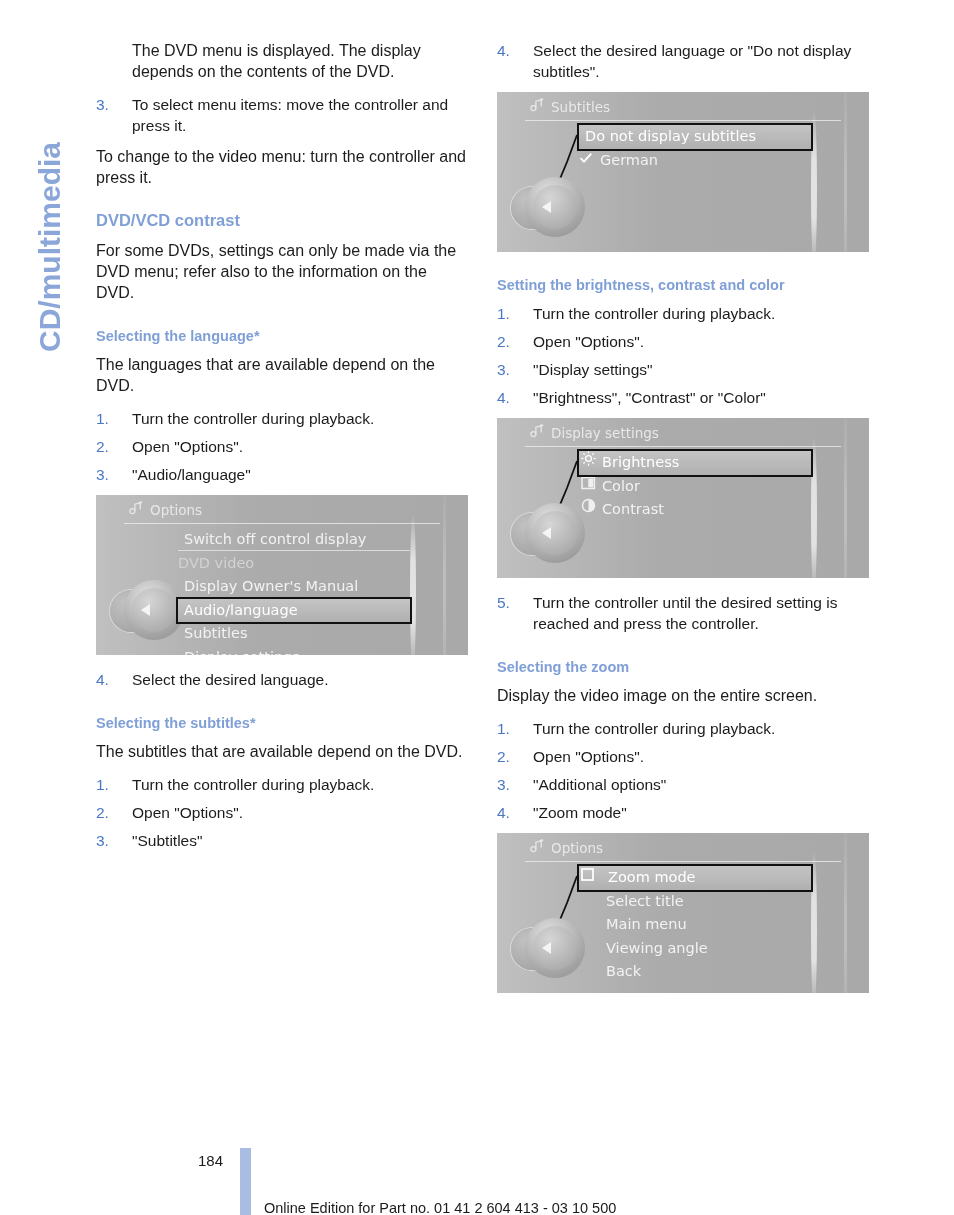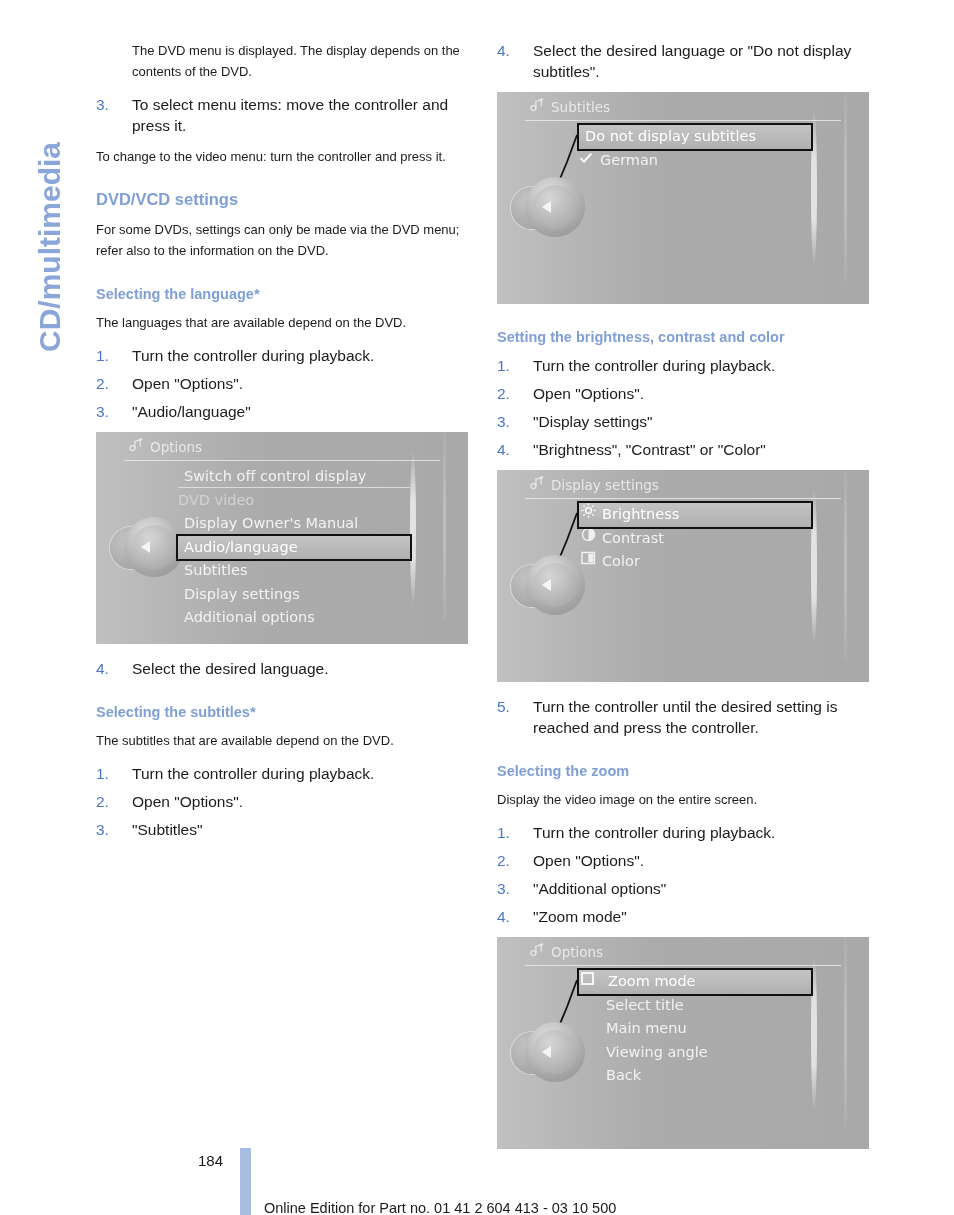--- a/index.html
+++ b/index.html
@@ -44,21 +44,21 @@
     position: absolute;
     top: 40px;
     width: 372px;
   }
   .col-left  { left: 96px; }
   .col-right { left: 497px; }
 
   
   p.para {
     margin: 0 0 12px 0;
-    font-size: 13px;
+    font-size: 16px;
     line-height: 21px;
     color: #1c1c1c;
   }
   p.para.indent {
     margin-left: 36px;
   }
 
   h2.sec-head {
     margin: 22px 0 9px 0;
     font-size: 16.5px;
@@ -93,21 +93,21 @@
     top: 0;
     width: 26px;
     color: #4a77c4;
     text-align: left;
   }
 
   
   .screen {
     position: relative;
     width: 372px;
-    height: 212px;
+    height: 160px;
     margin: 4px 0 14px 0;
     background: linear-gradient(to right,
         #b5b5b5 0%, #b5b5b5 26%, #acacac 27%, #a8a8a8 100%);
     overflow: hidden;
     font-family: "DejaVu Sans", sans-serif;
   }
   .screen-bg {
     position: absolute;
     inset: 0;
     background:
@@ -303,21 +303,21 @@
   <p class="para indent">The DVD menu is displayed. The display depends on the contents of the DVD.</p>
 
   <ol class="steps">
     <li>
       <span class="num">3.</span><span>To select menu items: move the controller and press it.</span>
     </li>
   </ol>
 
   <p class="para">To change to the video menu: turn the controller and press it.</p>
 
-  <h2 class="sec-head">DVD/VCD settings</h2>
+  <h2 class="sec-head">DVD/VCD contrast</h2>
   <p class="para">For some DVDs, settings can only be made via the DVD menu; refer also to the information on the DVD.</p>
 
   <h3 class="sub-head">Selecting the language*</h3>
   <p class="para">The languages that are available depend on the DVD.</p>
 
   <ol class="steps">
     <li>
       <span class="num">1.</span><span>Turn the controller during playback.</span>
     </li>
     <li>
@@ -518,33 +518,33 @@
               <line x1="2.4" y1="2.4" x2="3.8" y2="3.8"></line>
               <line x1="11.2" y1="11.2" x2="12.6" y2="12.6"></line>
               <line x1="12.6" y1="2.4" x2="11.2" y2="3.8"></line>
               <line x1="3.8" y1="11.2" x2="2.4" y2="12.6"></line>
             </g>
           </svg>
         </span><span class="mi-label">Brightness</span>
       </div>
       <div class="menu-item" style="padding-left:2px">
         <span class="mi-icon">
+          <svg width="15" height="14" viewBox="0 0 15 14">
+            <rect x="1" y="1.5" width="12.4" height="11" fill="none" stroke="#f0f0f0" stroke-width="1.5"></rect>
+            <rect x="7.3" y="2.7" width="5" height="8.6" fill="#f0f0f0"></rect>
+          </svg>
+        </span><span class="mi-label">Color</span>
+      </div>
+      <div class="menu-item" style="padding-left:2px">
+        <span class="mi-icon">
           <svg width="15" height="15" viewBox="0 0 15 15">
             <circle cx="7.5" cy="7.5" r="6" fill="none" stroke="#f0f0f0" stroke-width="1.5"></circle>
             <path d="M7.5 1.5 A6 6 0 0 1 7.5 13.5 Z" fill="#f0f0f0"></path>
           </svg>
         </span><span class="mi-label">Contrast</span>
-      </div>
-      <div class="menu-item" style="padding-left:2px">
-        <span class="mi-icon">
-          <svg width="15" height="14" viewBox="0 0 15 14">
-            <rect x="1" y="1.5" width="12.4" height="11" fill="none" stroke="#f0f0f0" stroke-width="1.5"></rect>
-            <rect x="7.3" y="2.7" width="5" height="8.6" fill="#f0f0f0"></rect>
-          </svg>
-        </span><span class="mi-label">Color</span>
       </div>
     </div>
 
     <svg class="leader">
       <polyline points="52,113 70,70 80,43" fill="none" stroke="#111" stroke-width="1.8"></polyline>
       <circle cx="52" cy="113" r="3.5" fill="#111"></circle>
     </svg>
 
     <div class="knob-wrap">
       <div class="knob-back"></div>

